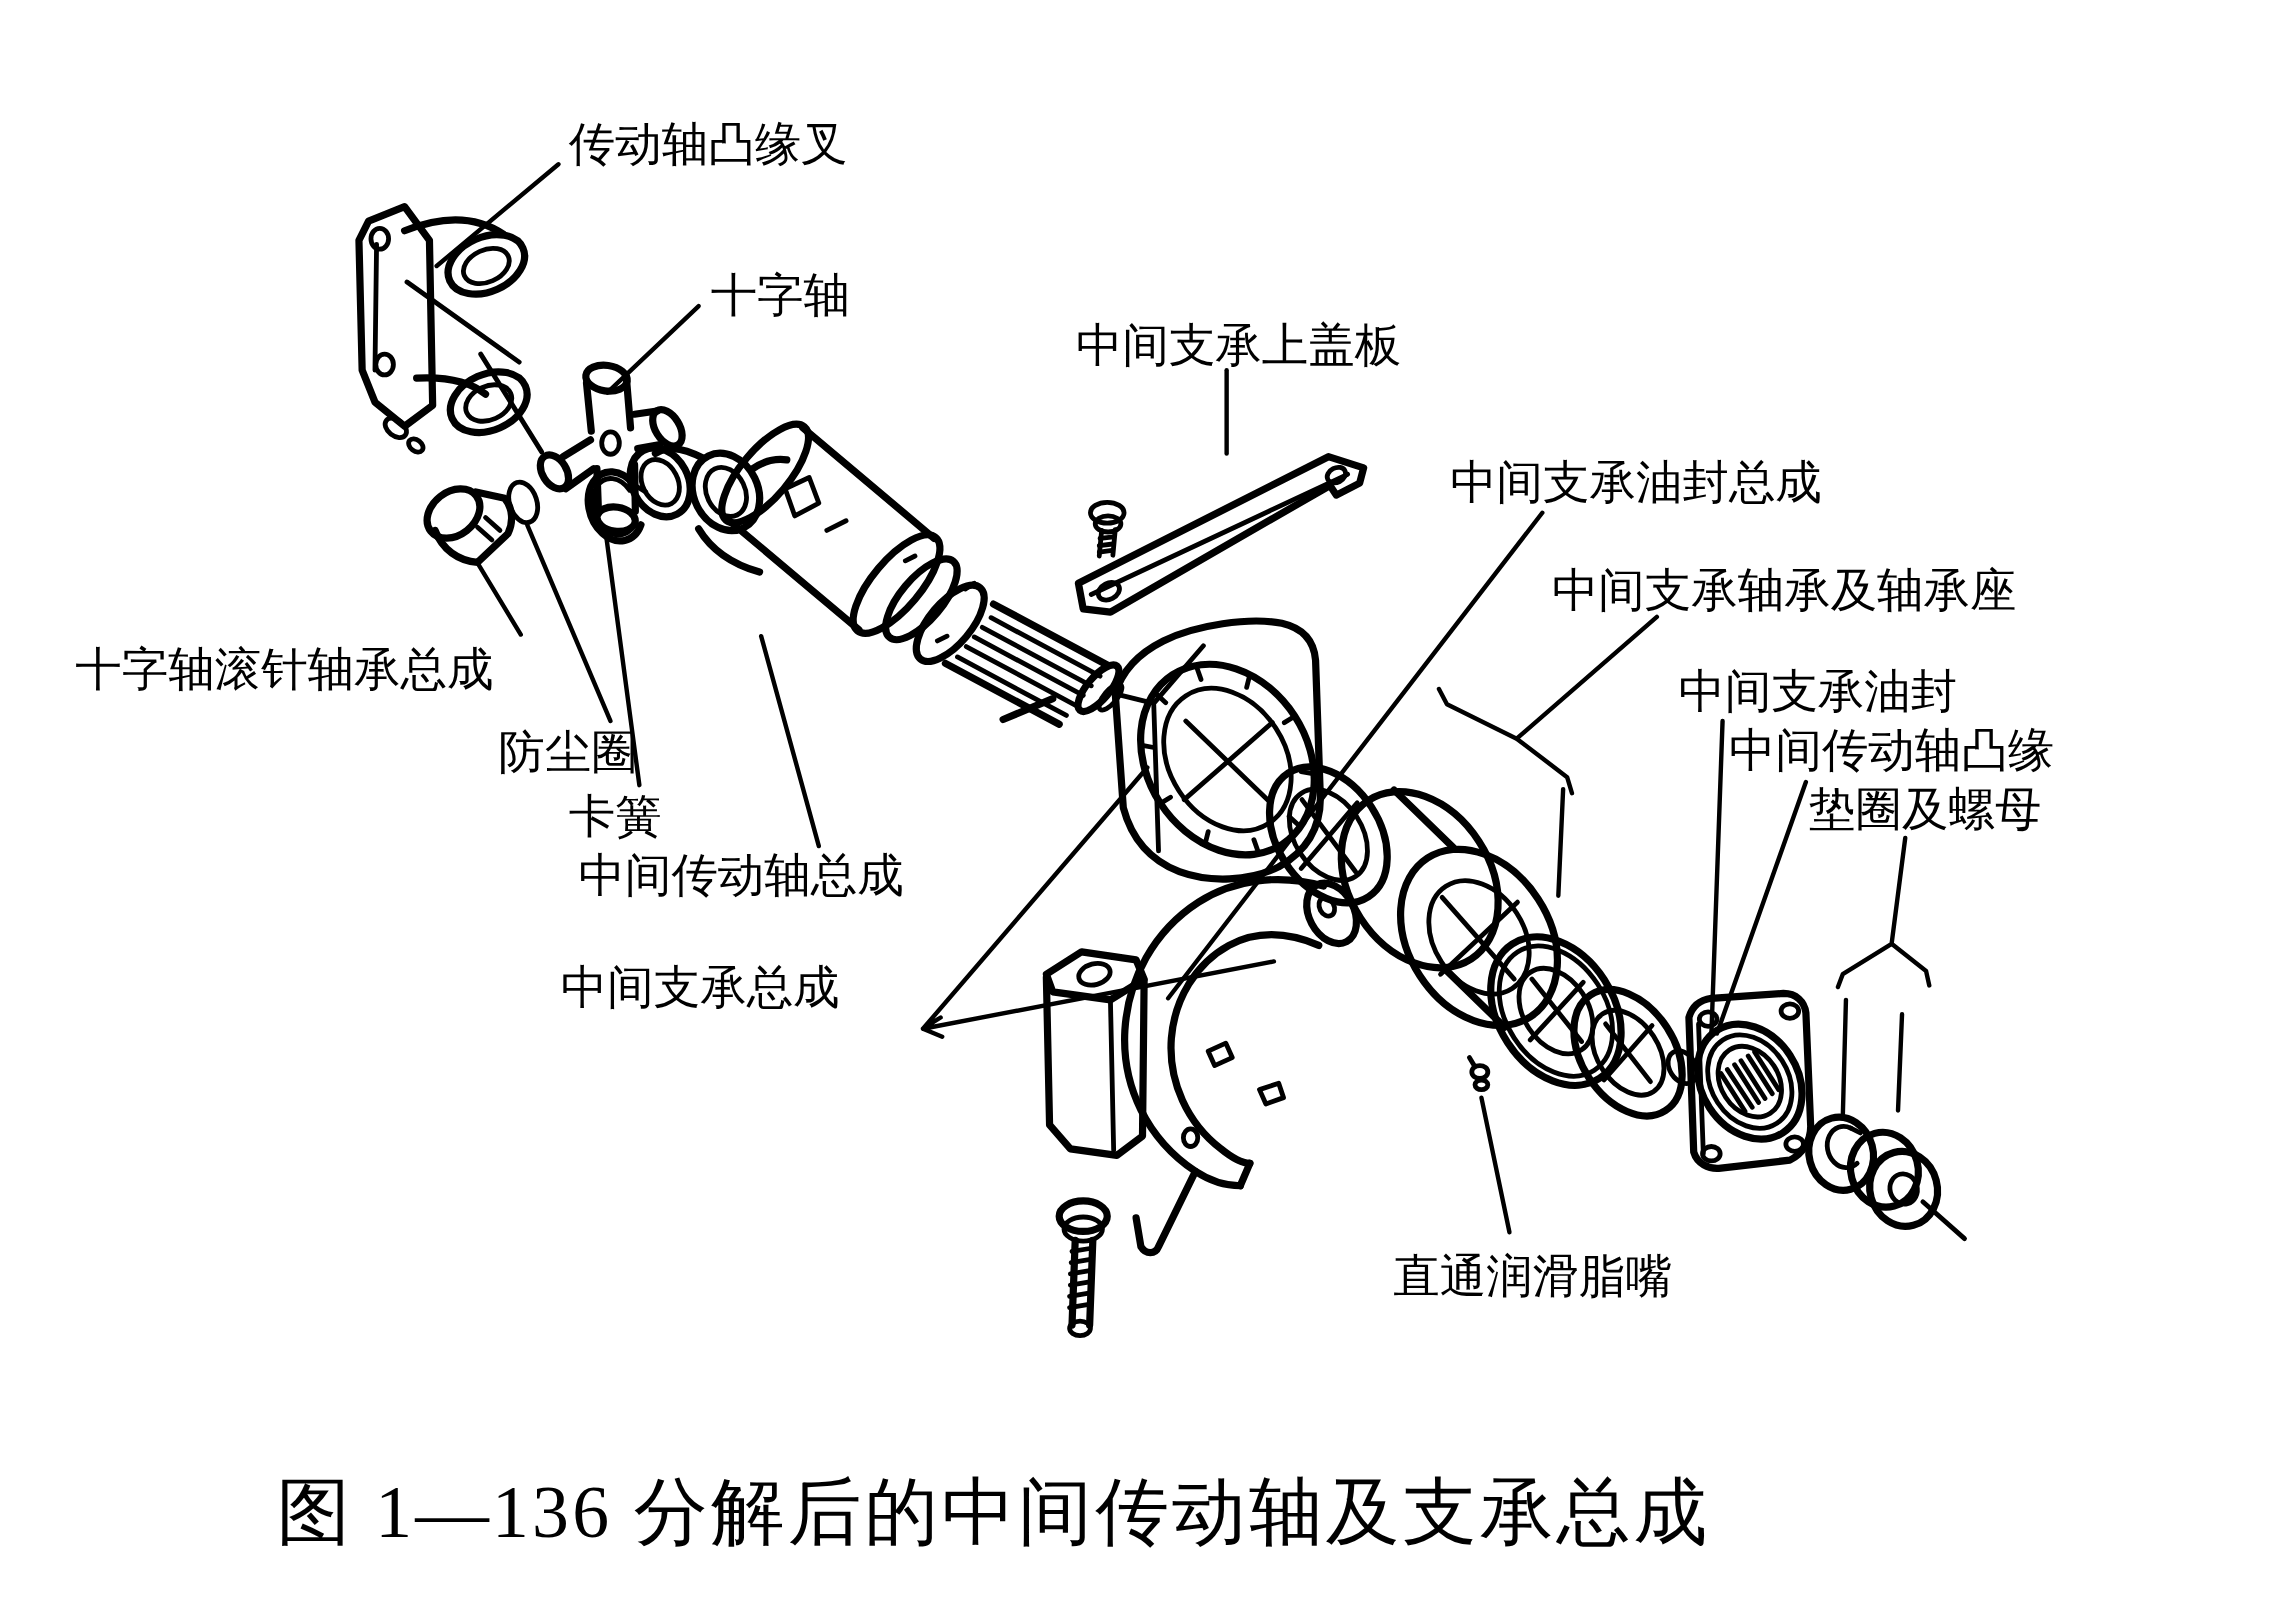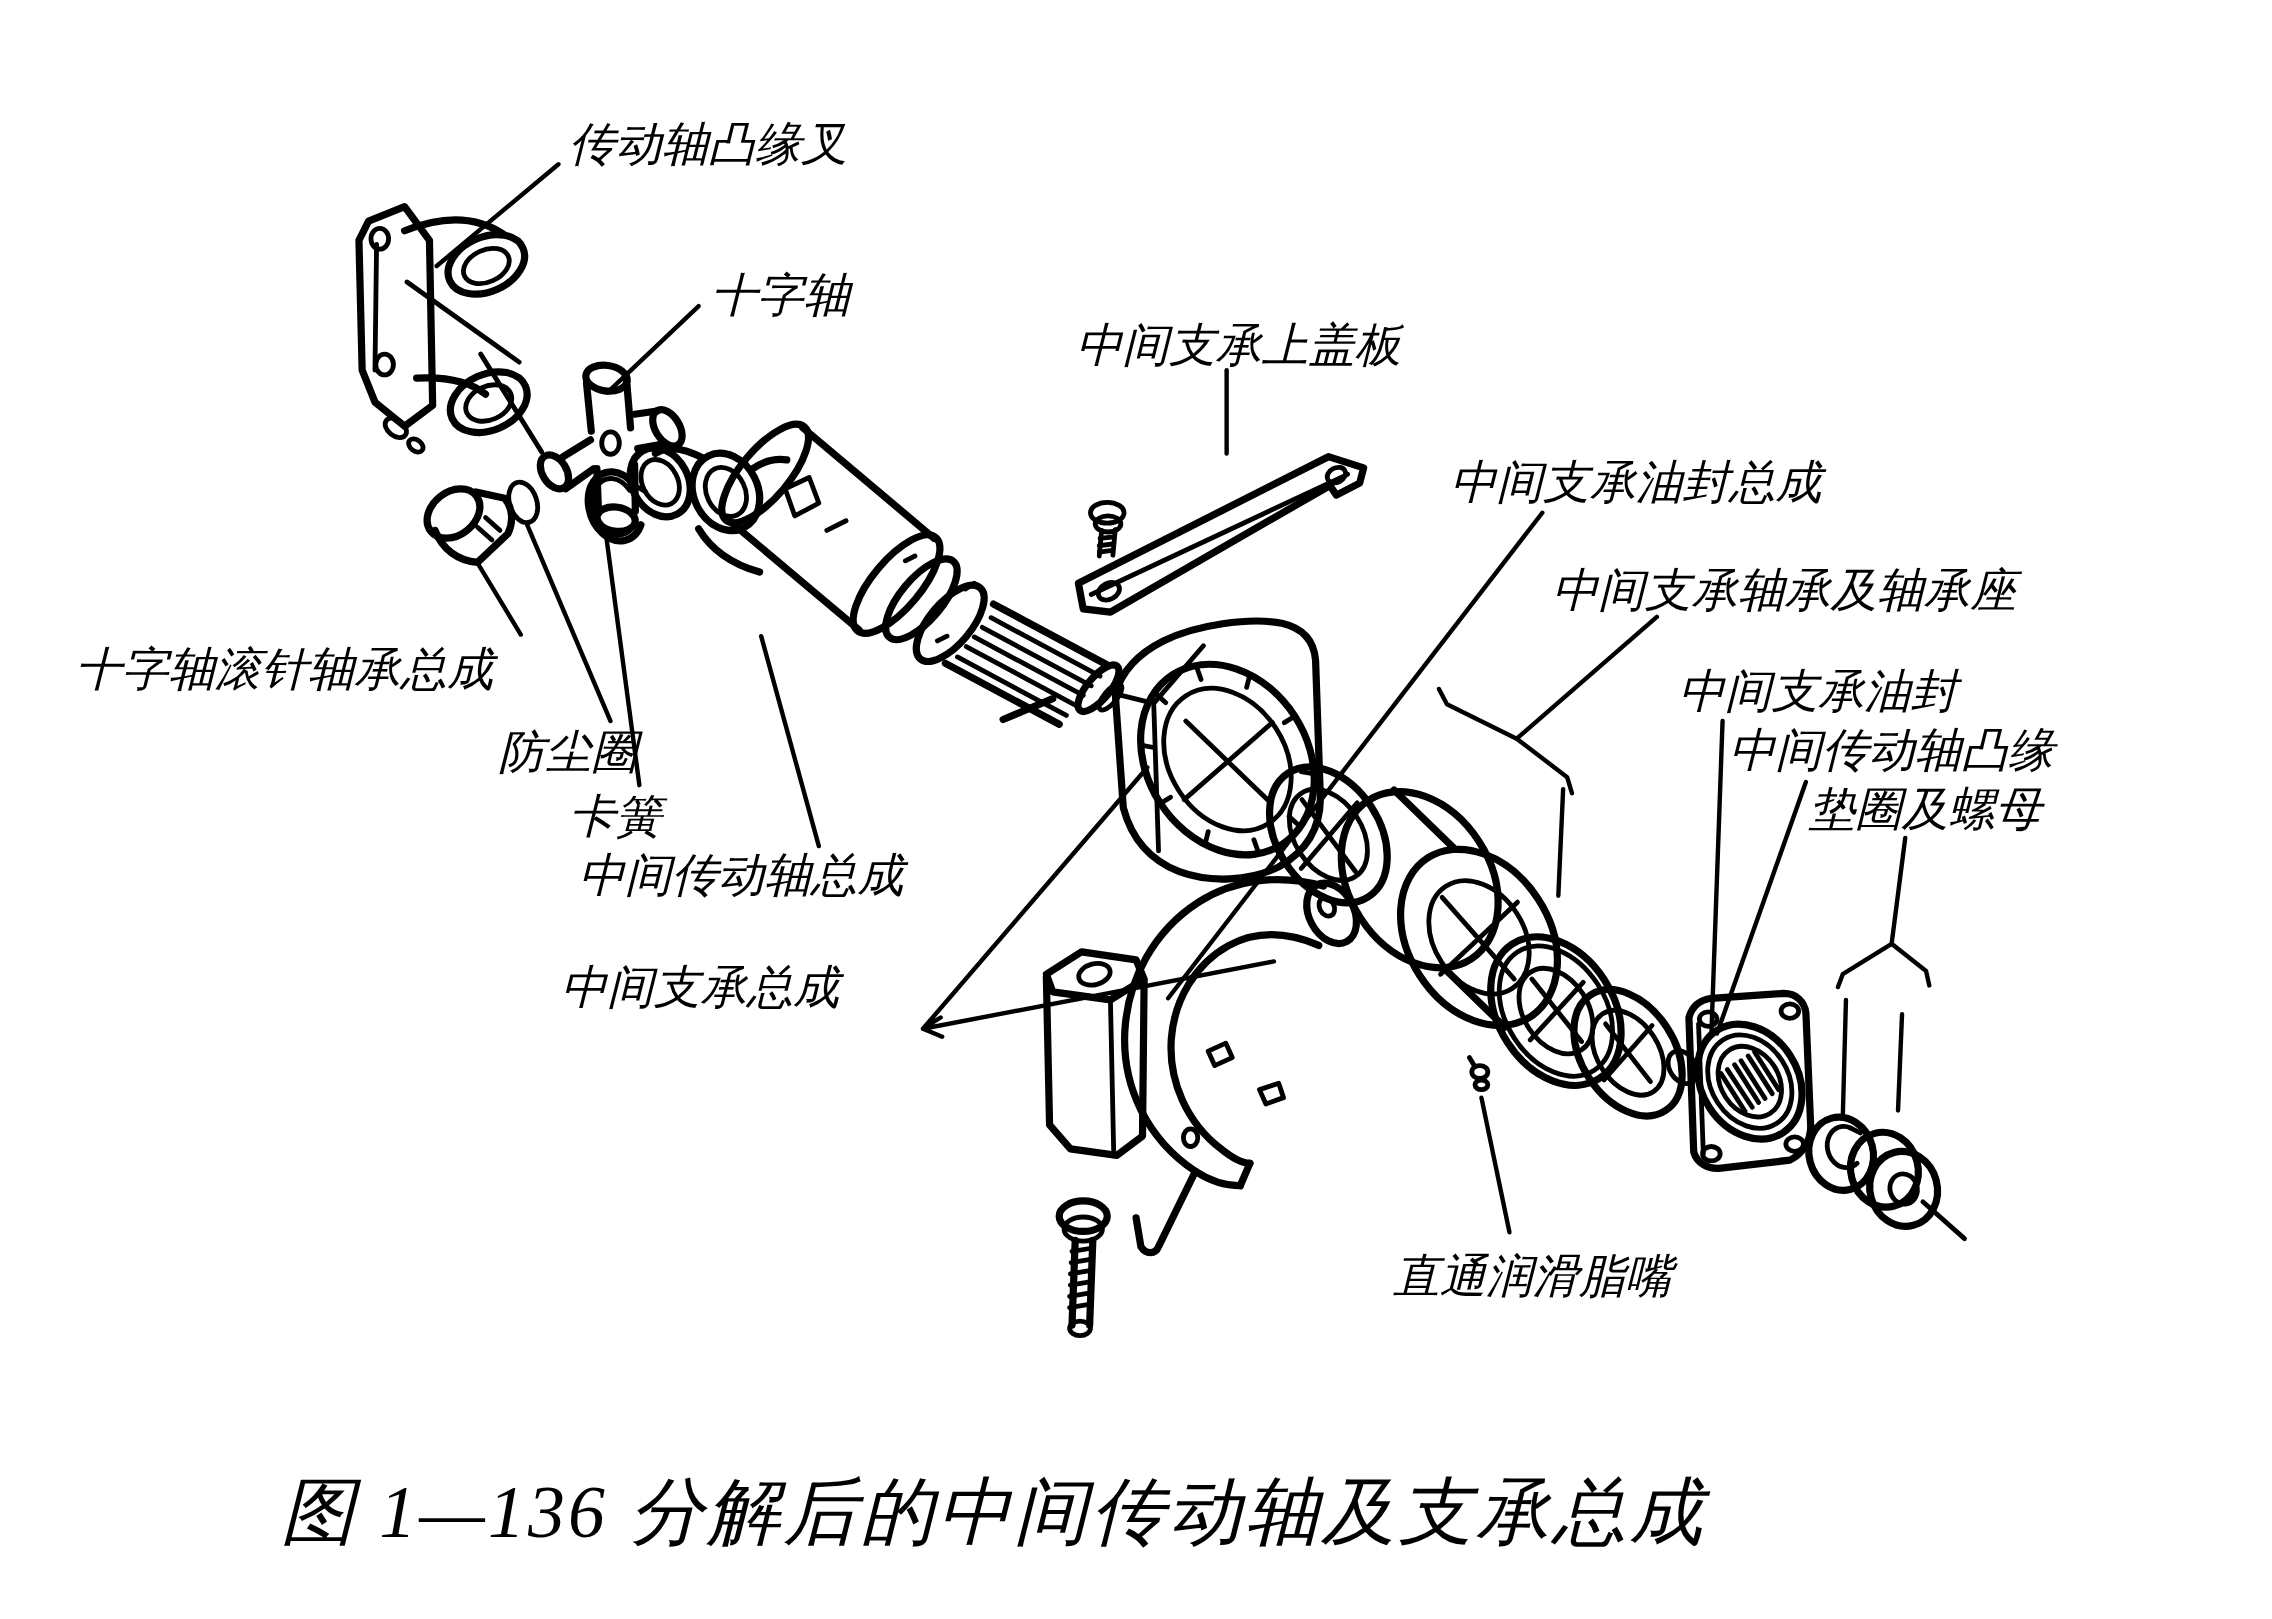--- a/index.html
+++ b/index.html
@@ -1,17 +1,17 @@
 <!DOCTYPE html>
 <html style="font-size:13px"><head>
 <meta charset="utf-8">
 <style>
   html,body{margin:0;padding:0;background:#ffffff;}
   .stage{position:relative;width:2273px;height:1552px;background:#ffffff;overflow:hidden;
-         font-family:"Liberation Serif","DejaVu Serif",serif;font-style:italic;}
+         font-family:"Liberation Serif","DejaVu Serif",serif;}
   svg{position:absolute;left:0;top:0;}
   .part{fill:none;stroke:#000;stroke-width:9;stroke-linecap:round;stroke-linejoin:round;}
   .thin{stroke-width:6;}
   .leader{fill:none;stroke:#000;stroke-width:5.5;stroke-linecap:round;stroke-linejoin:round;}
   .lbl{fill:#000;font-size:58px;font-family:"Liberation Serif","DejaVu Serif",serif;}
   .cap{fill:#000;font-size:92px;font-family:"Liberation Serif","DejaVu Serif",serif;letter-spacing:4px;}
 </style>
 </head>
 <body>
 

